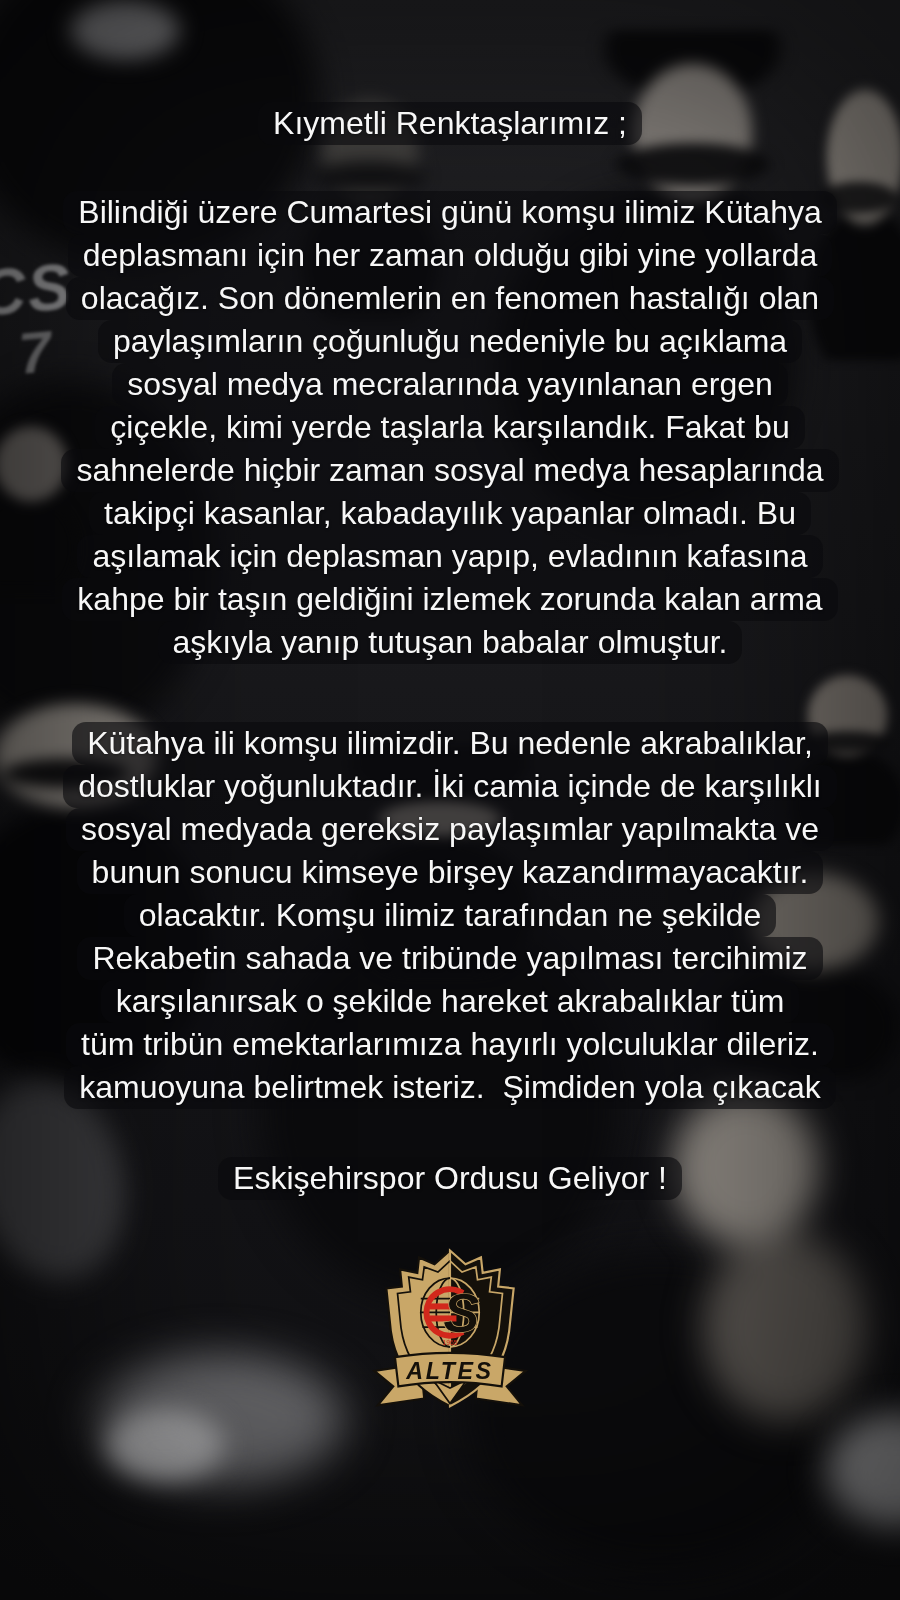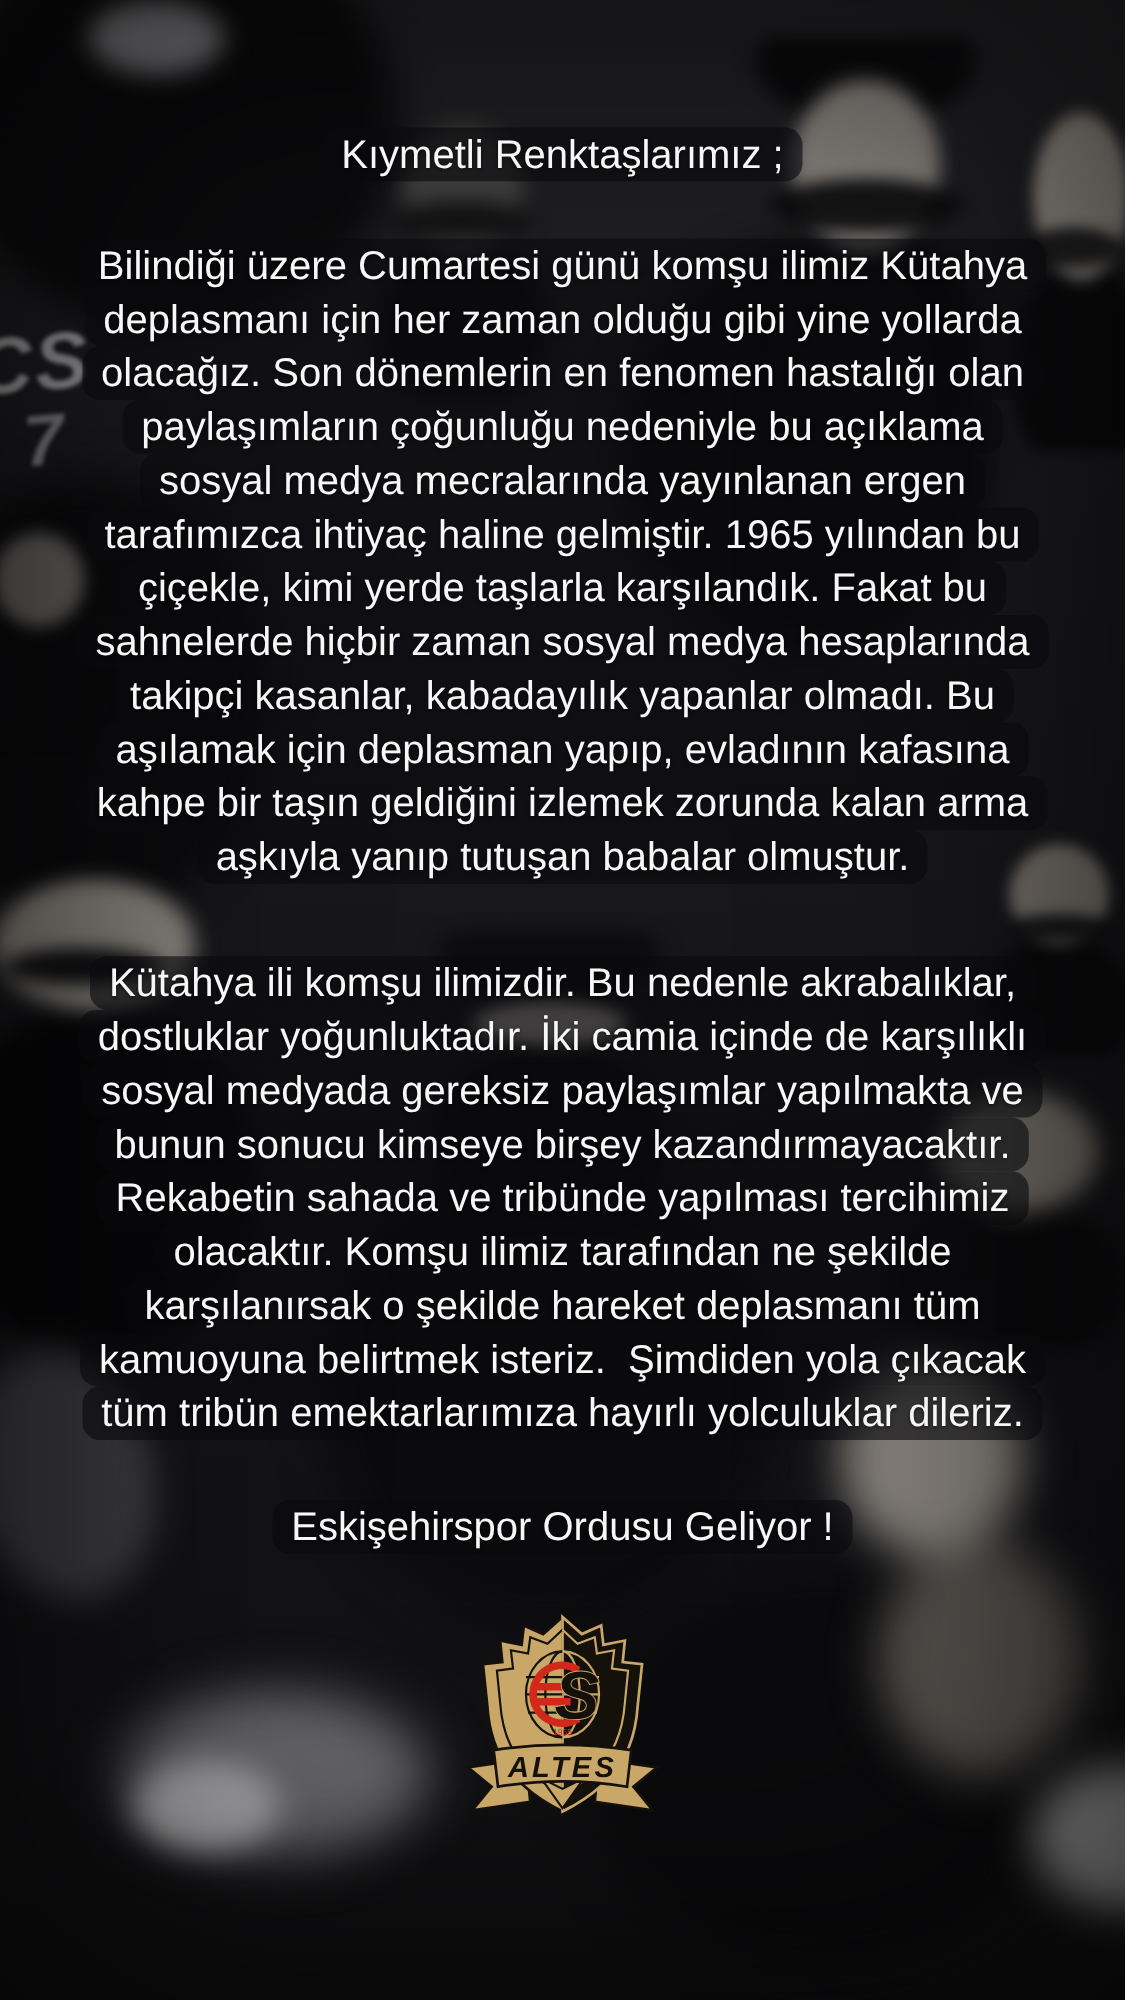--- a/index.html
+++ b/index.html
@@ -117,38 +117,37 @@
   <div class="content">
     <div id="title" class="line">
       <span class="chip">Kıymetli Renktaşlarımız ;</span>
     </div>
     <div id="p1" class="para">
         <div class="line"><span class="chip">Bilindiği üzere Cumartesi günü komşu ilimiz Kütahya</span></div>
         <div class="line"><span class="chip">deplasmanı için her zaman olduğu gibi yine yollarda</span></div>
         <div class="line"><span class="chip">olacağız. Son dönemlerin en fenomen hastalığı olan</span></div>
         <div class="line"><span class="chip">paylaşımların çoğunluğu nedeniyle bu açıklama</span></div>
         <div class="line"><span class="chip">sosyal medya mecralarında yayınlanan ergen</span></div>
-        <div class="line"><span class="chip">tarafımızca ihtiyaç haline gelmiştir. 1965 yılından bu</span></div>
         <div class="line"><span class="chip">çiçekle, kimi yerde taşlarla karşılandık. Fakat bu</span></div>
         <div class="line"><span class="chip">sahnelerde hiçbir zaman sosyal medya hesaplarında</span></div>
         <div class="line"><span class="chip">takipçi kasanlar, kabadayılık yapanlar olmadı. Bu</span></div>
         <div class="line"><span class="chip">aşılamak için deplasman yapıp, evladının kafasına</span></div>
         <div class="line"><span class="chip">kahpe bir taşın geldiğini izlemek zorunda kalan arma</span></div>
         <div class="line"><span class="chip">aşkıyla yanıp tutuşan babalar olmuştur.</span></div>
       </div>
     <div id="p2" class="para">
         <div class="line"><span class="chip">Kütahya ili komşu ilimizdir. Bu nedenle akrabalıklar,</span></div>
         <div class="line"><span class="chip">dostluklar yoğunluktadır. İki camia içinde de karşılıklı</span></div>
         <div class="line"><span class="chip">sosyal medyada gereksiz paylaşımlar yapılmakta ve</span></div>
         <div class="line"><span class="chip">bunun sonucu kimseye birşey kazandırmayacaktır.</span></div>
+        <div class="line"><span class="chip">olacaktır. Komşu ilimiz tarafından ne şekilde</span></div>
         <div class="line"><span class="chip">Rekabetin sahada ve tribünde yapılması tercihimiz</span></div>
-        <div class="line"><span class="chip">olacaktır. Komşu ilimiz tarafından ne şekilde</span></div>
-        <div class="line"><span class="chip">karşılanırsak o şekilde hareket deplasmanı tüm</span></div>
+        <div class="line"><span class="chip">karşılanırsak o şekilde hareket akrabalıklar tüm</span></div>
+        <div class="line"><span class="chip">tüm tribün emektarlarımıza hayırlı yolculuklar dileriz.</span></div>
         <div class="line"><span class="chip">kamuoyuna belirtmek isteriz.  Şimdiden yola çıkacak</span></div>
-        <div class="line"><span class="chip">tüm tribün emektarlarımıza hayırlı yolculuklar dileriz.</span></div>
       </div>
     <div id="slogan" class="line">
       <span class="chip">Eskişehirspor Ordusu Geliyor !</span>
     </div>
 
     <div id="crest">
       <svg viewBox="0 0 200 210" xmlns="http://www.w3.org/2000/svg">
         <defs>
           <clipPath id="clipL">
               <rect x="0" y="0" width="100" height="210"></rect>

